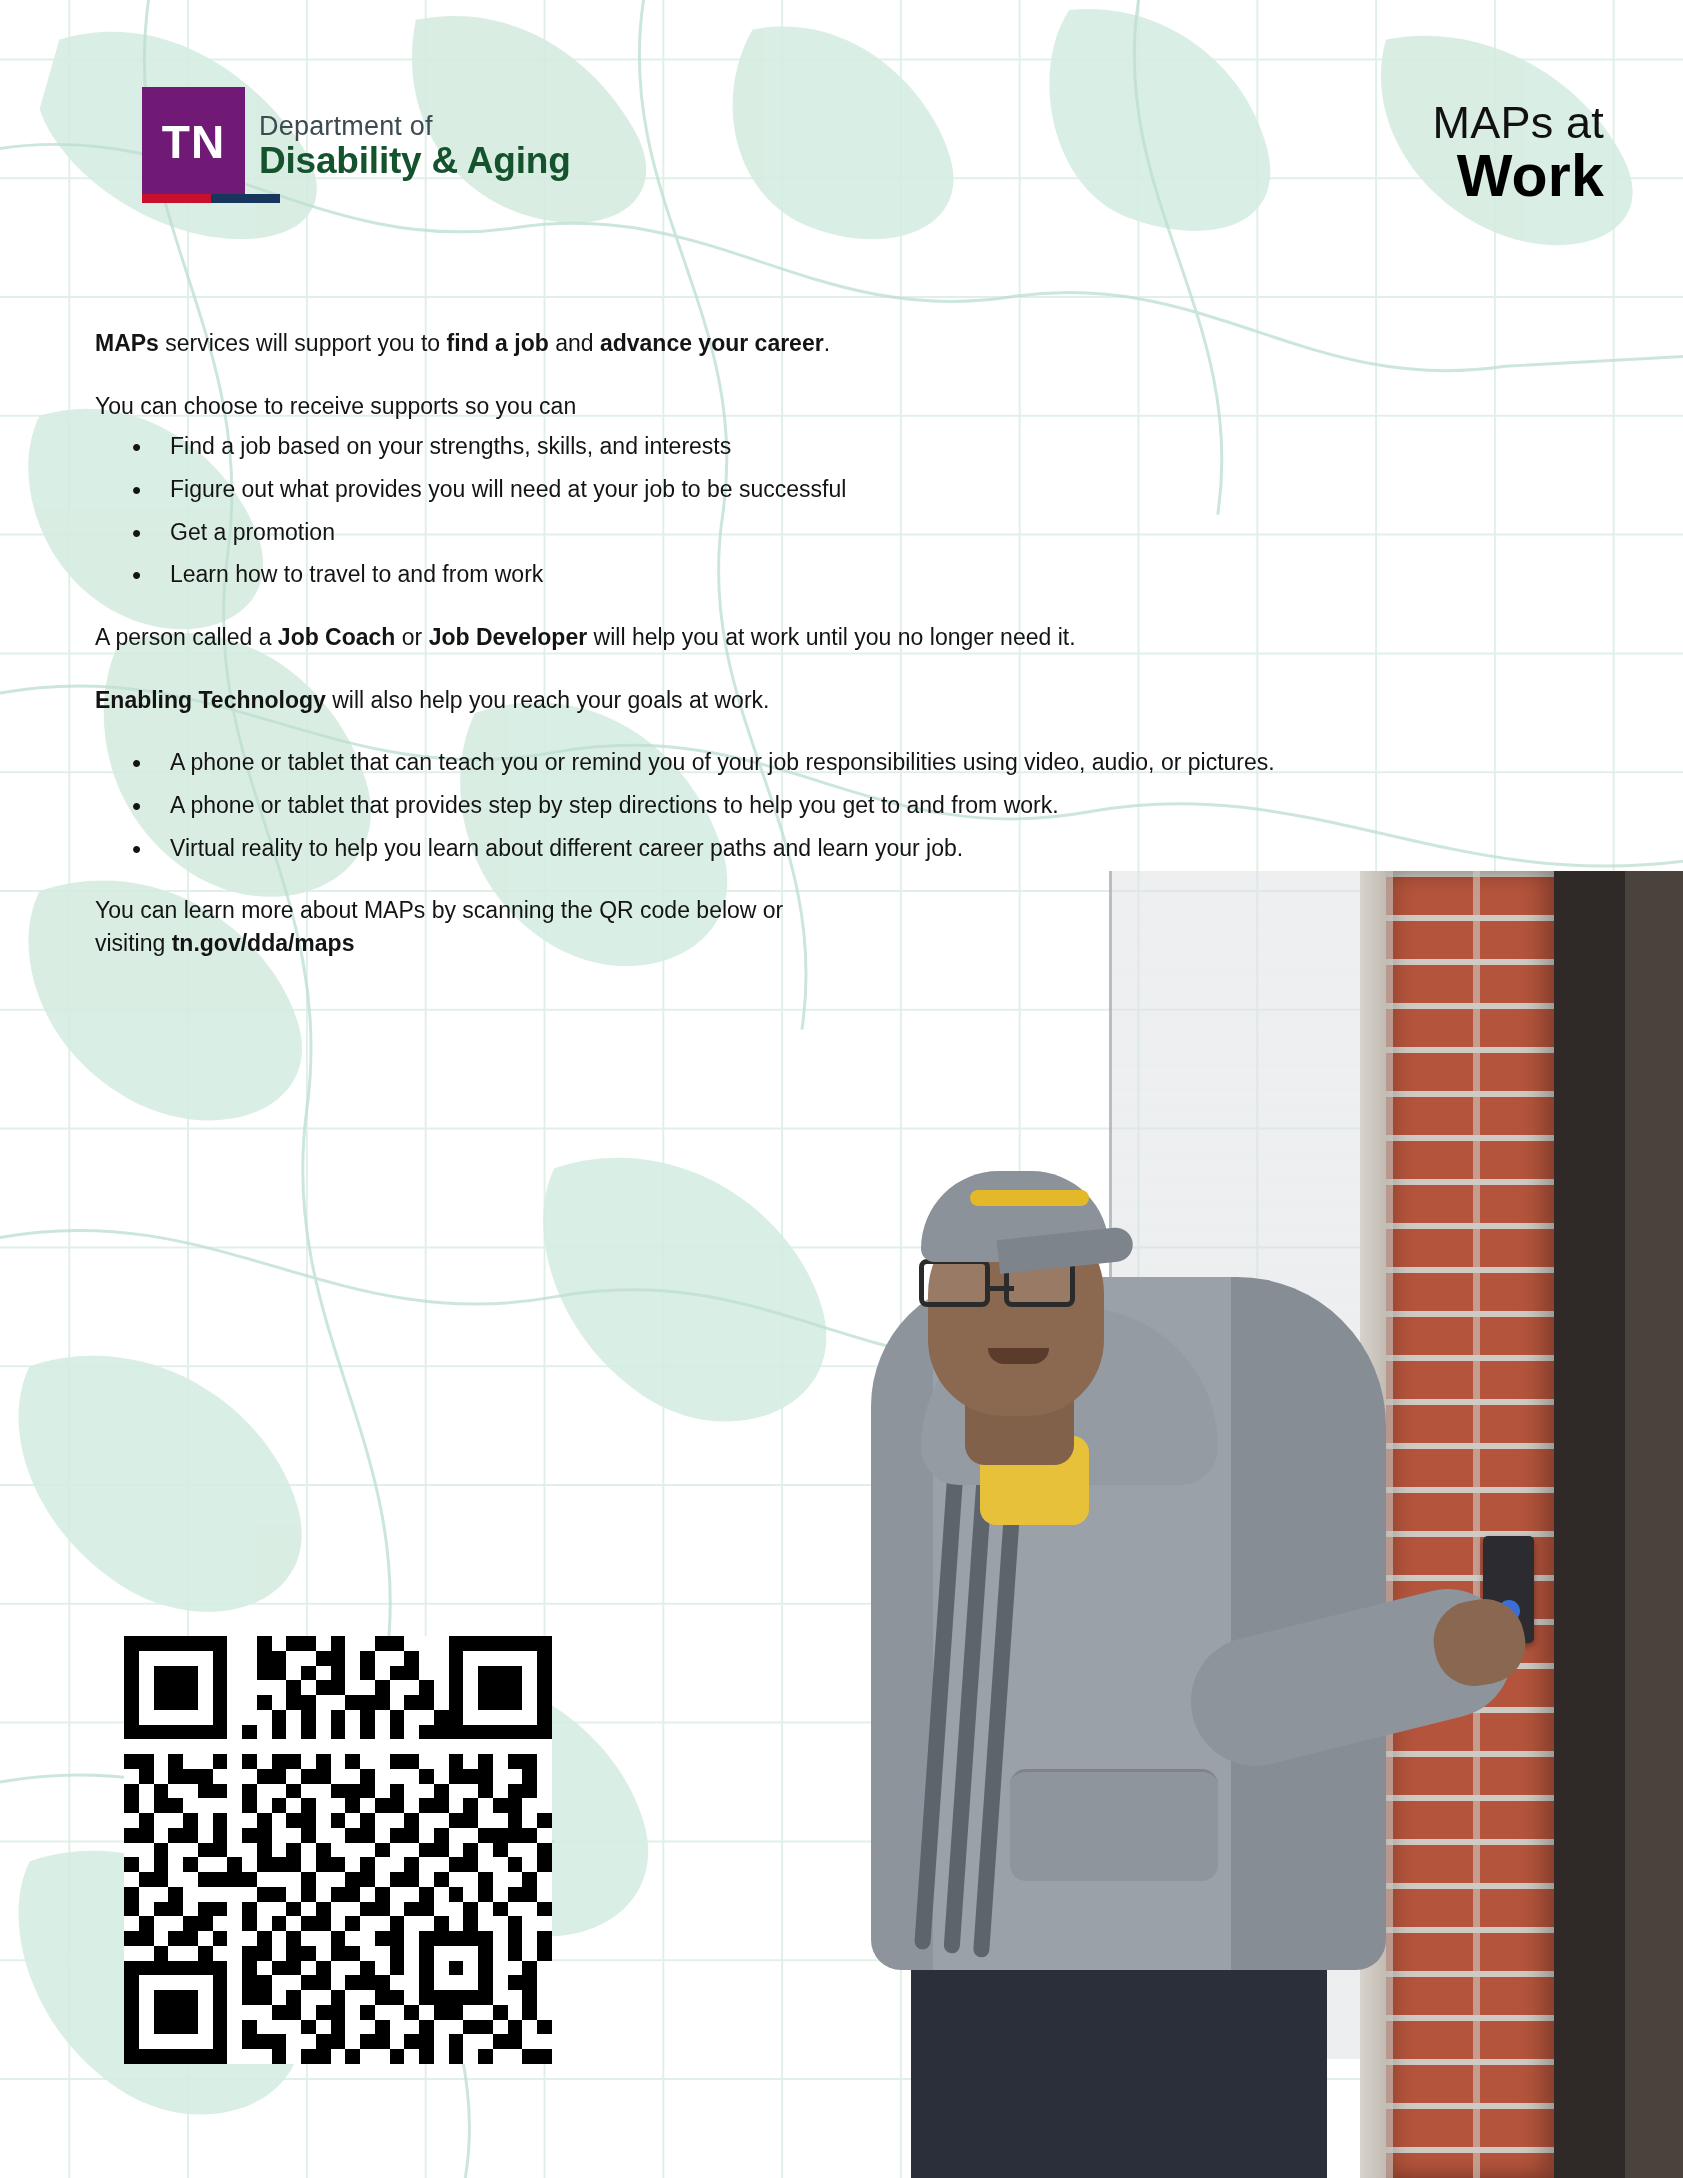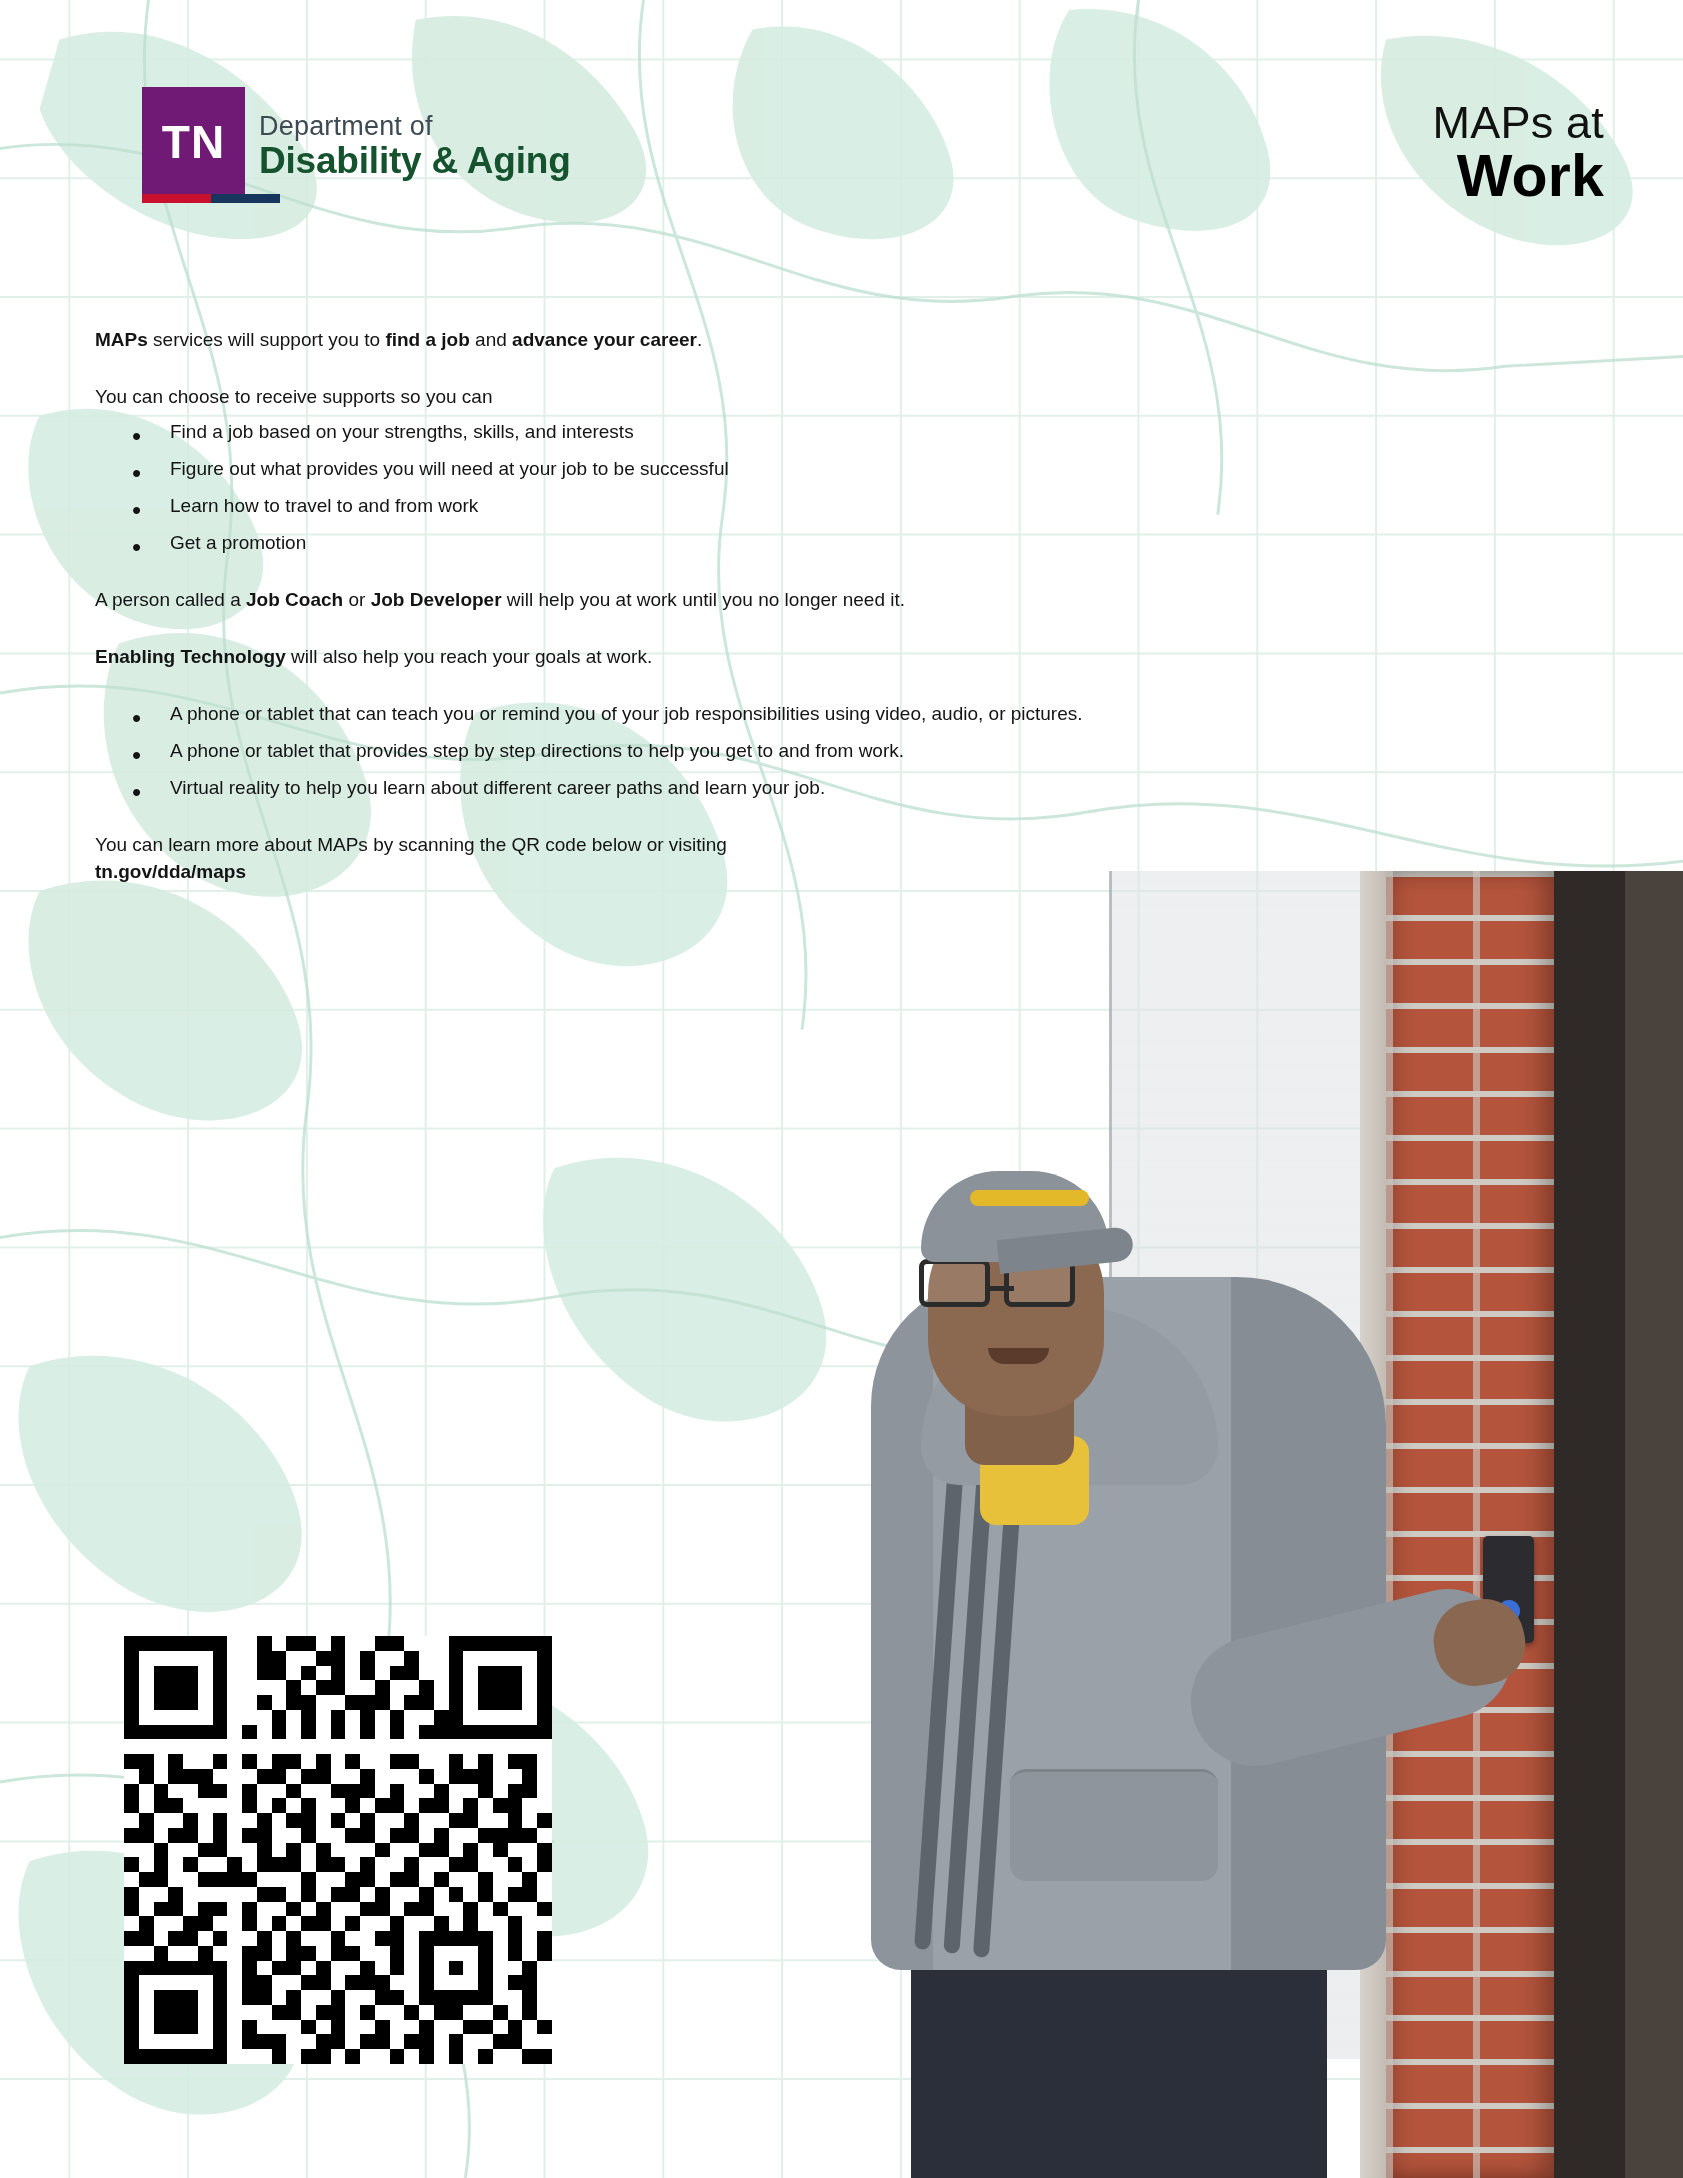--- a/index.html
+++ b/index.html
@@ -100,21 +100,21 @@
     line-height: 1.05;
     letter-spacing: 0.2px;
   }
 
   
   #content {
     position: absolute;
     left: 95px;
     top: 327px;
     width: 1406px;
-    font-size: 19px;
+    font-size: 23px;
     line-height: 1.42;
     color: #141414;
   }
   .para {
     margin: 0 0 30px 0;
     max-width: 1386px;
   }
   .para.tight { margin-bottom: 6px; }
   .bold { font-weight: bold; }
   ul.bullets {
@@ -447,22 +447,22 @@
   <div id="content">
 
     <p class="para">
       <span class="bold">MAPs</span><span> services will support you to </span><span class="bold">find a job</span><span> and </span><span class="bold">advance your career</span><span>.</span>
     </p>
 
     <p class="para tight">You can choose to receive supports so you can</p>
     <ul class="bullets">
       <li>Find a job based on your strengths, skills, and interests</li>
       <li>Figure out what provides you will need at your job to be successful</li>
+      <li>Get a promotion</li>
       <li>Learn how to travel to and from work</li>
-      <li>Get a promotion</li>
     </ul>
 
     <p class="para">
       <span>A person called a </span><span class="bold">Job Coach</span><span> or </span><span class="bold">Job Developer</span><span> will help you at work until you no longer need it.</span>
     </p>
 
     <p class="para">
       <span class="bold">Enabling Technology</span><span> will also help you reach your goals at work.</span>
     </p>
 

